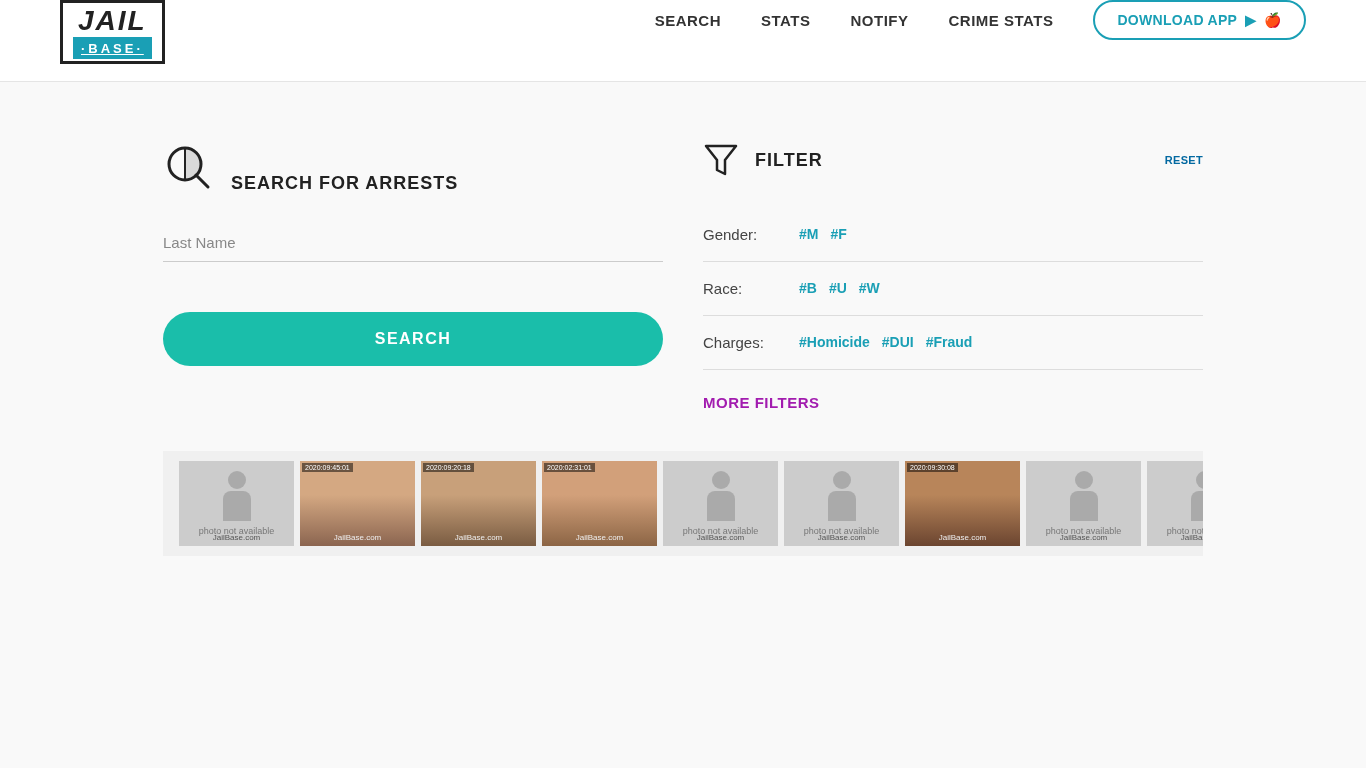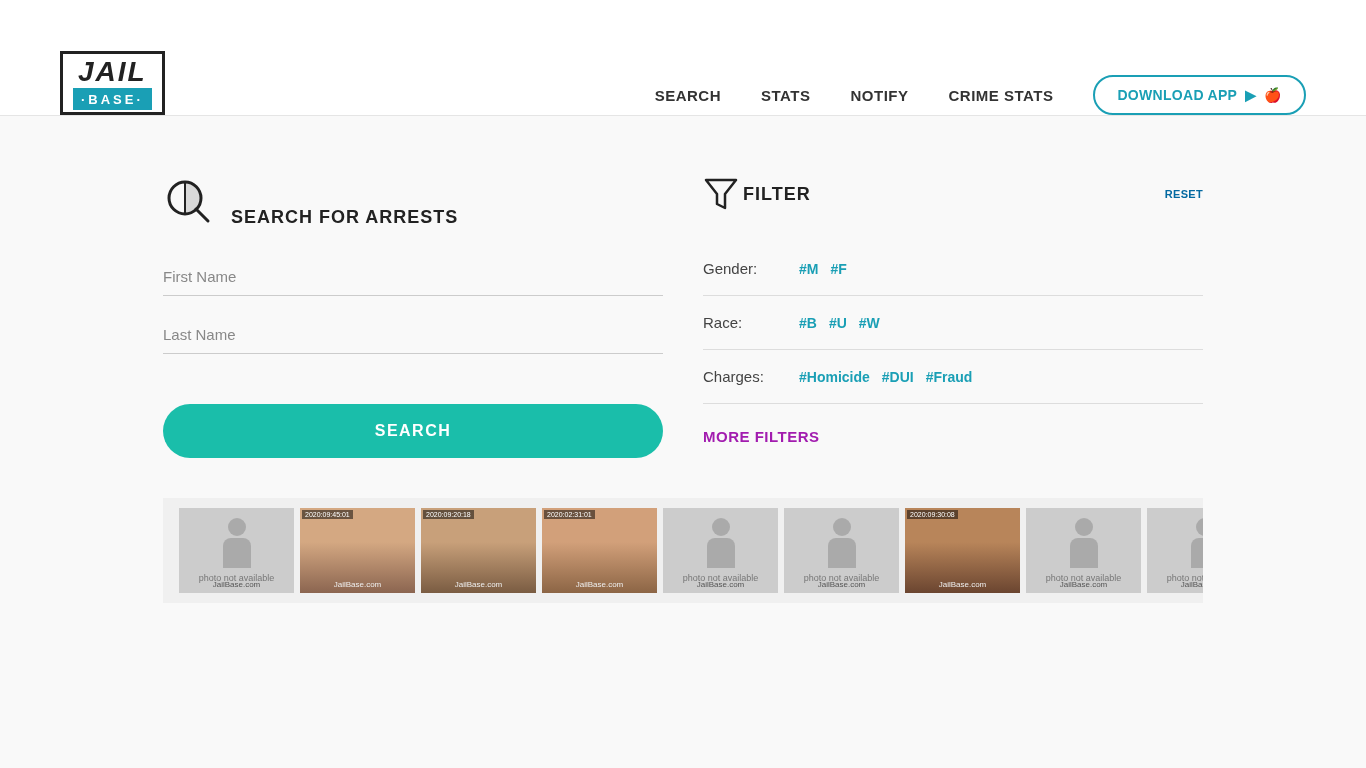--- a/index.html
+++ b/index.html
@@ -12,24 +12,24 @@
       font-family: Arial, Helvetica, sans-serif;
       background: #f9f9f9;
       color: #222;
     }
 
     
     header {
       background: #fff;
       border-bottom: 1px solid #e5e5e5;
       display: flex;
-      align-items: flex-end;
+      align-items: flex-start;
       justify-content: space-between;
       padding: 0 60px;
-      height: 116px;
+      height: 82px;
     }
 
     .logo-area {
       display: flex;
       align-items: center;
     }
 
     .logo-box {
       display: flex;
       flex-direction: column;
@@ -52,20 +52,21 @@
       background: #1a9fb5;
       padding: 3px 8px;
       margin-top: 2px;
     }
 
     .logo-base-text {
       font-size: 13px;
       font-weight: 800;
       letter-spacing: 3px;
       color: #fff;
+      text-decoration: underline;
     }
 
     nav {
       display: flex;
       align-items: center;
       gap: 40px;
     }
 
     .nav-link {
       font-size: 15px;
@@ -177,36 +178,36 @@
     .filter-header {
       display: flex;
       align-items: center;
       justify-content: space-between;
       margin-bottom: 30px;
     }
 
     .filter-header-left {
       display: flex;
       align-items: center;
-      gap: 4px;
+      gap: 16px;
     }
 
     .reset-btn {
       font-size: 11px;
       font-weight: 700;
       color: #0369a1;
       background: none;
       border: none;
       cursor: pointer;
       letter-spacing: 0.3px;
     }
 
     .filter-row {
       display: flex;
-      align-items: flex-end;
+      align-items: flex-start;
       gap: 16px;
       padding: 18px 0;
       border-bottom: 1px solid #ddd;
     }
 
     .filter-label {
       font-size: 15px;
       color: #444;
       min-width: 80px;
     }
@@ -356,23 +357,20 @@
             <circle cx="22" cy="22" r="16" stroke="#222" stroke-width="3" fill="none"></circle>
             <line x1="33" y1="33" x2="45" y2="45" stroke="#222" stroke-width="3" stroke-linecap="round"></line>
 
             <path d="M22 6 A16 16 0 0 1 22 38 Z" fill="#222" opacity="0.15"></path>
             <line x1="22" y1="6" x2="22" y2="38" stroke="#222" stroke-width="2"></line>
           </svg>
         </div>
         <span class="section-title">SEARCH FOR ARRESTS</span>
       </div>
 
-      <div class="form-group">
-        <input class="form-input" type="text" placeholder="First Name" style="">
-      </div>
 
       <div class="form-group">
         <input class="form-input" type="text" placeholder="Last Name" style="">
       </div>
 
       <button class="search-btn">SEARCH</button>
     </div>
 
     <div class="filter-section">
       <div class="filter-header">

